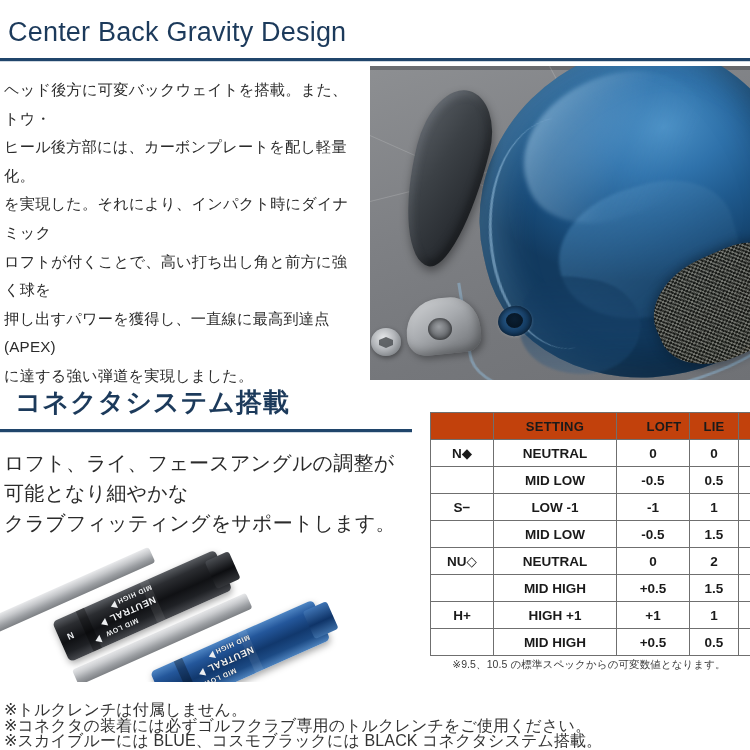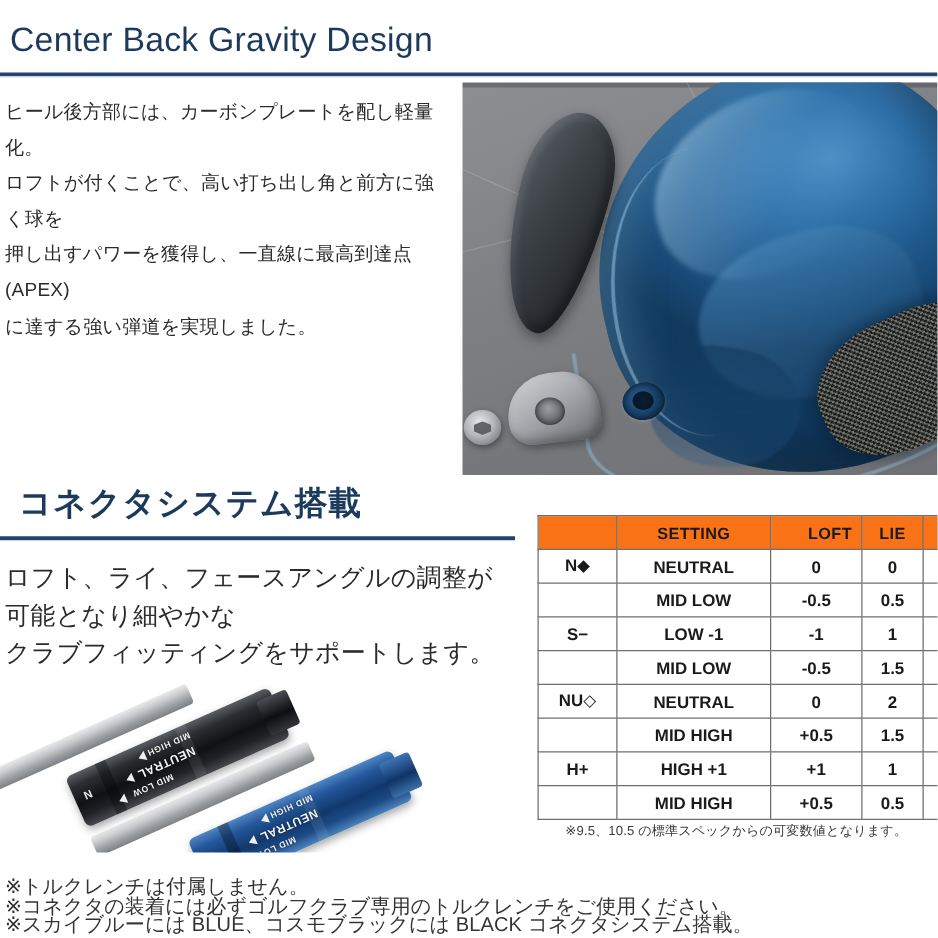--- a/index.html
+++ b/index.html
@@ -220,21 +220,21 @@
     table-layout:fixed;
   }
   table.spec th,table.spec td{
     border:1px solid #6f6f6f;
     text-align:center;
     height:26px;
     padding:0 2px;
     background:#ffffff;
     white-space:nowrap;
   }
-  table.spec thead th{background:#f97316;font-size:13px;letter-spacing:.3px;}
+  table.spec thead th{background:#c2410c;font-size:13px;letter-spacing:.3px;}
   table.spec .c-code{width:58px;}
   table.spec .c-set{width:118px;}
   table.spec .c-num{width:46px;padding-left:24px;}
   table.spec .c-lie{width:44px;}
   table.spec .c-fa{width:46px;}
   .spec-note{
     position:absolute;left:430px;top:658px;width:318px;
     font-size:10.5px;color:#3a3a3a;text-align:center;letter-spacing:.1px;
   }
 
@@ -250,21 +250,23 @@
 
 <div class="page">
 
   <div class="heading-block" style="left:8px;top:18px;width:742px;">
     <div class="heading-text">Center Back Gravity Design</div>
   </div>
   <div style="position:absolute;left:0;top:58px;width:750px;height:3px;background:#20456b;"></div>
   <div style="position:absolute;left:0;top:61px;width:750px;height:1px;background:#cfd8e1;"></div>
 
   <div class="jp-body" style="left:4px;top:76px;width:356px;">
+    <p>ヘッド後方に可変バックウェイトを搭載。また、トウ・</p>
     <p>ヒール後方部には、カーボンプレートを配し軽量化。</p>
+    <p>を実現した。それにより、インパクト時にダイナミック</p>
     <p>ロフトが付くことで、高い打ち出し角と前方に強く球を</p>
     <p>押し出すパワーを獲得し、一直線に最高到達点 (APEX)</p>
     <p>に達する強い弾道を実現しました。</p>
   </div>
 
   <div class="hero">
     <div class="hero-topband"></div>
     <div class="bg-line b1"></div>
     <div class="bg-line b2"></div>
     <div class="bg-line b3"></div>

